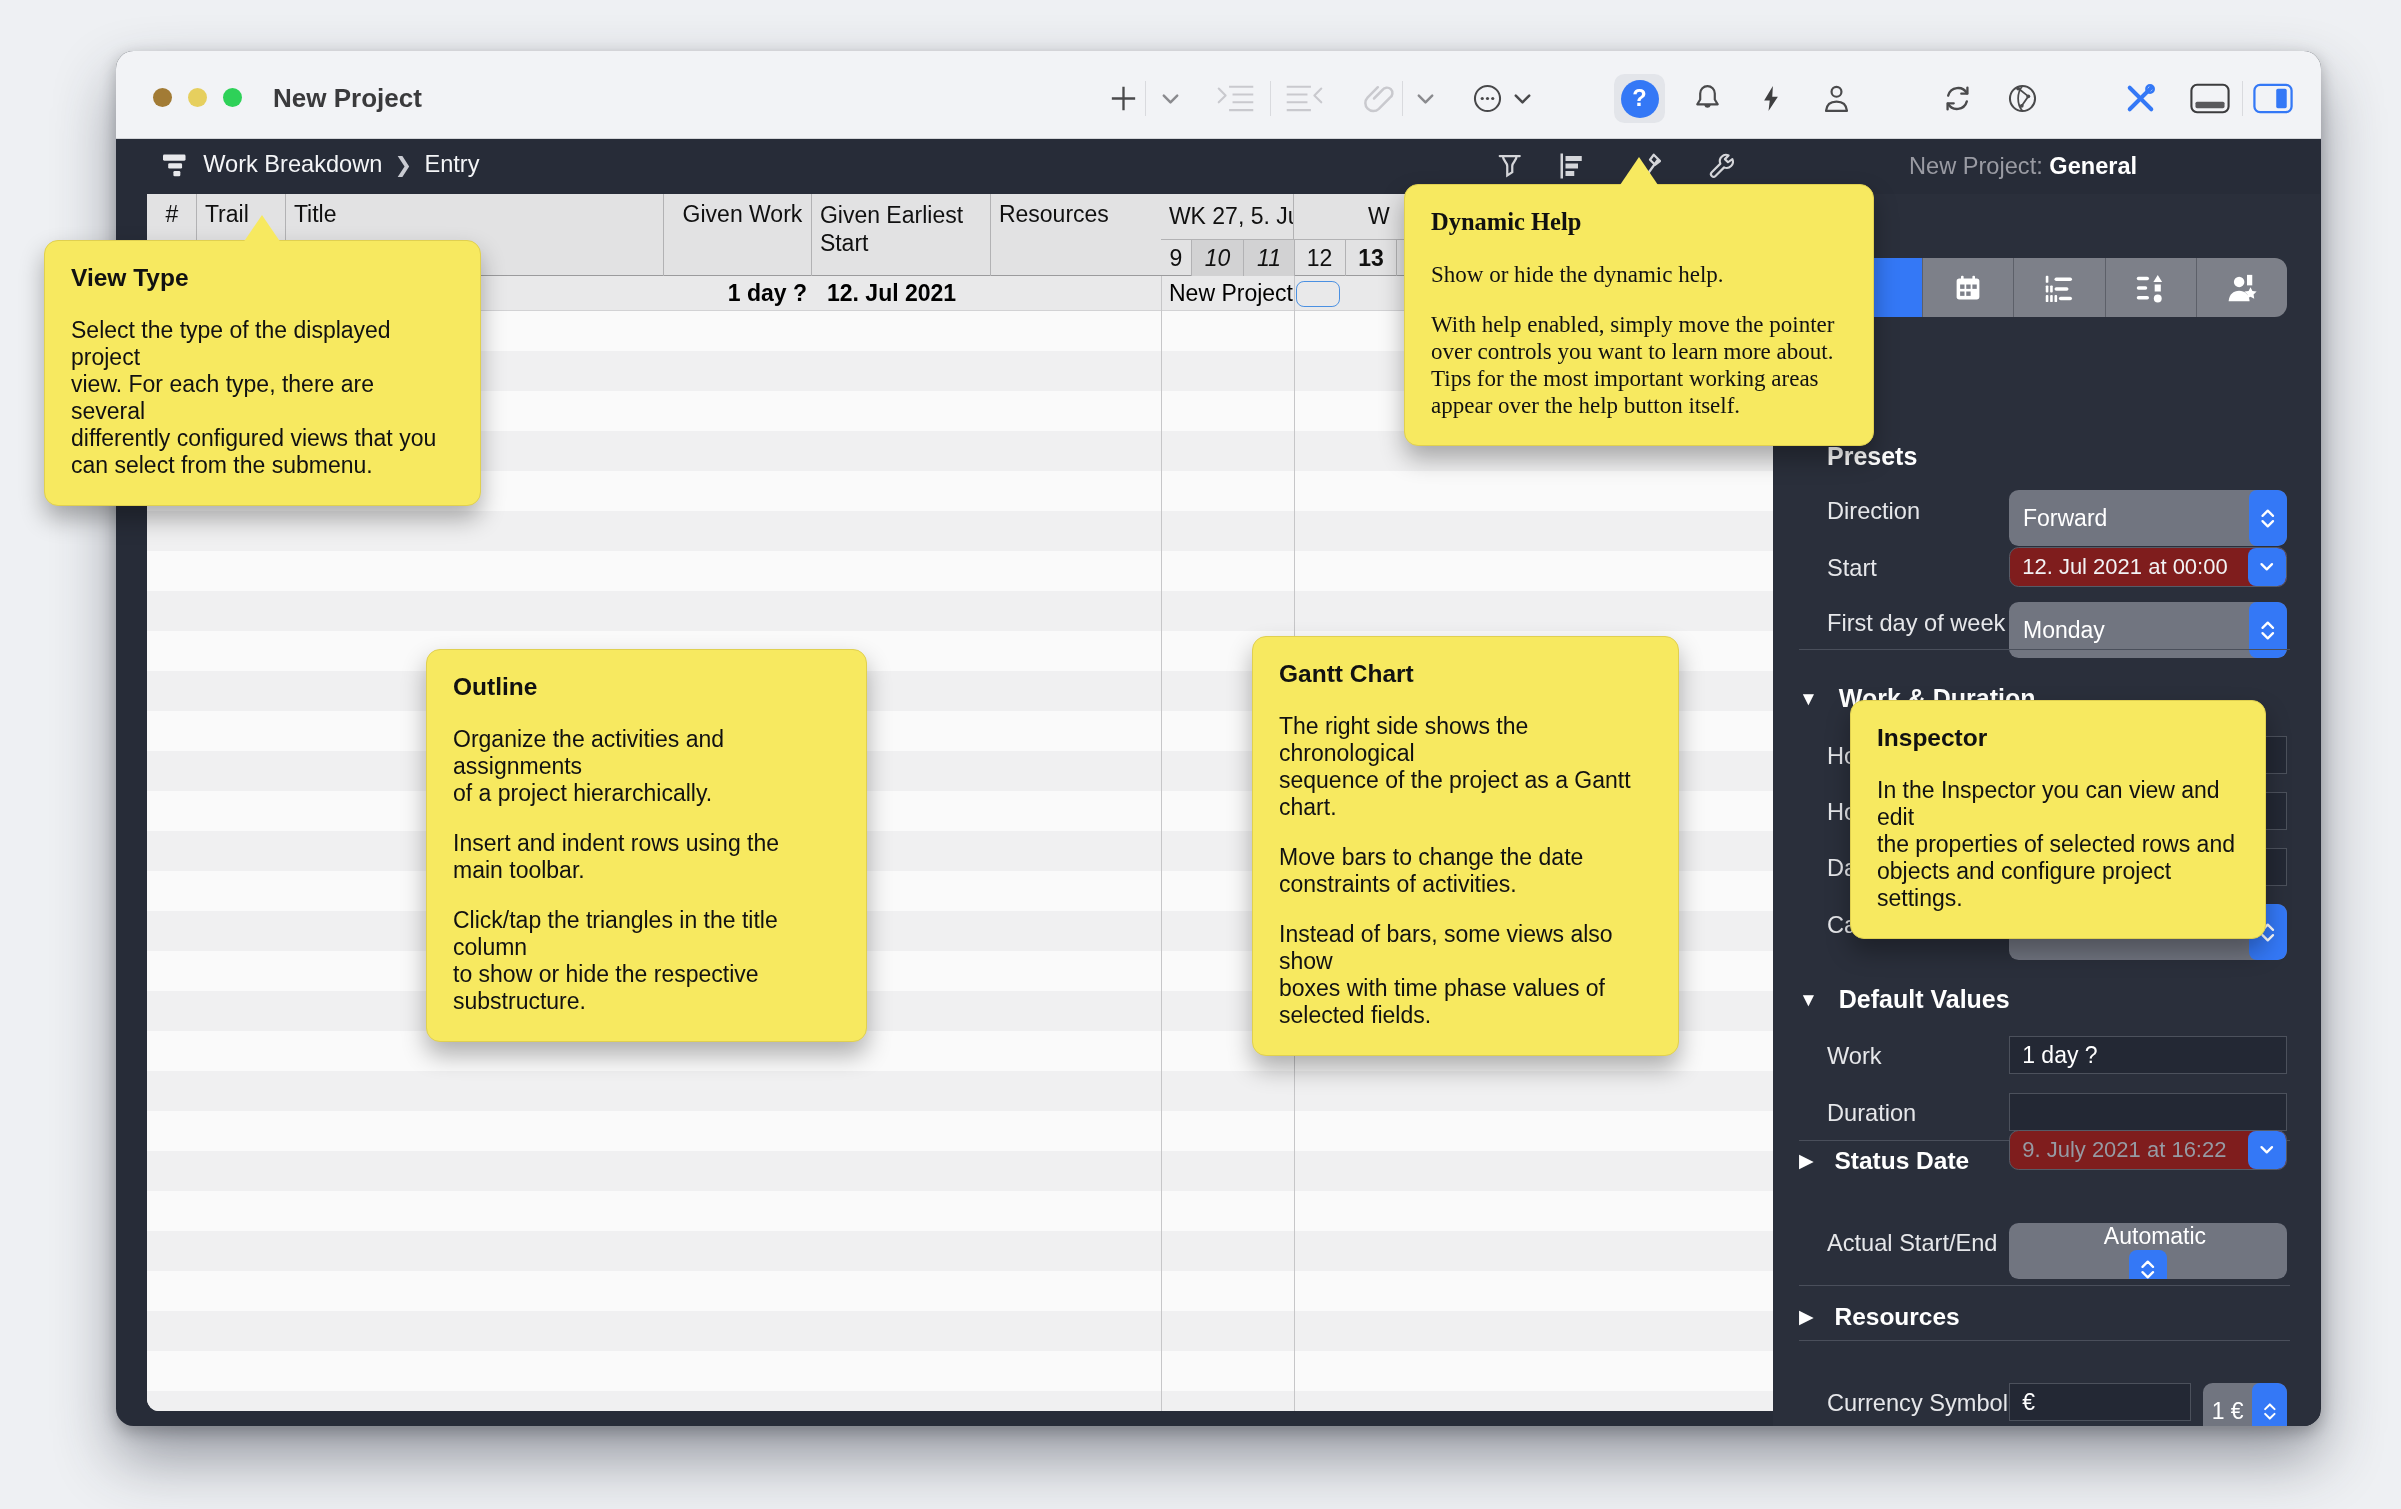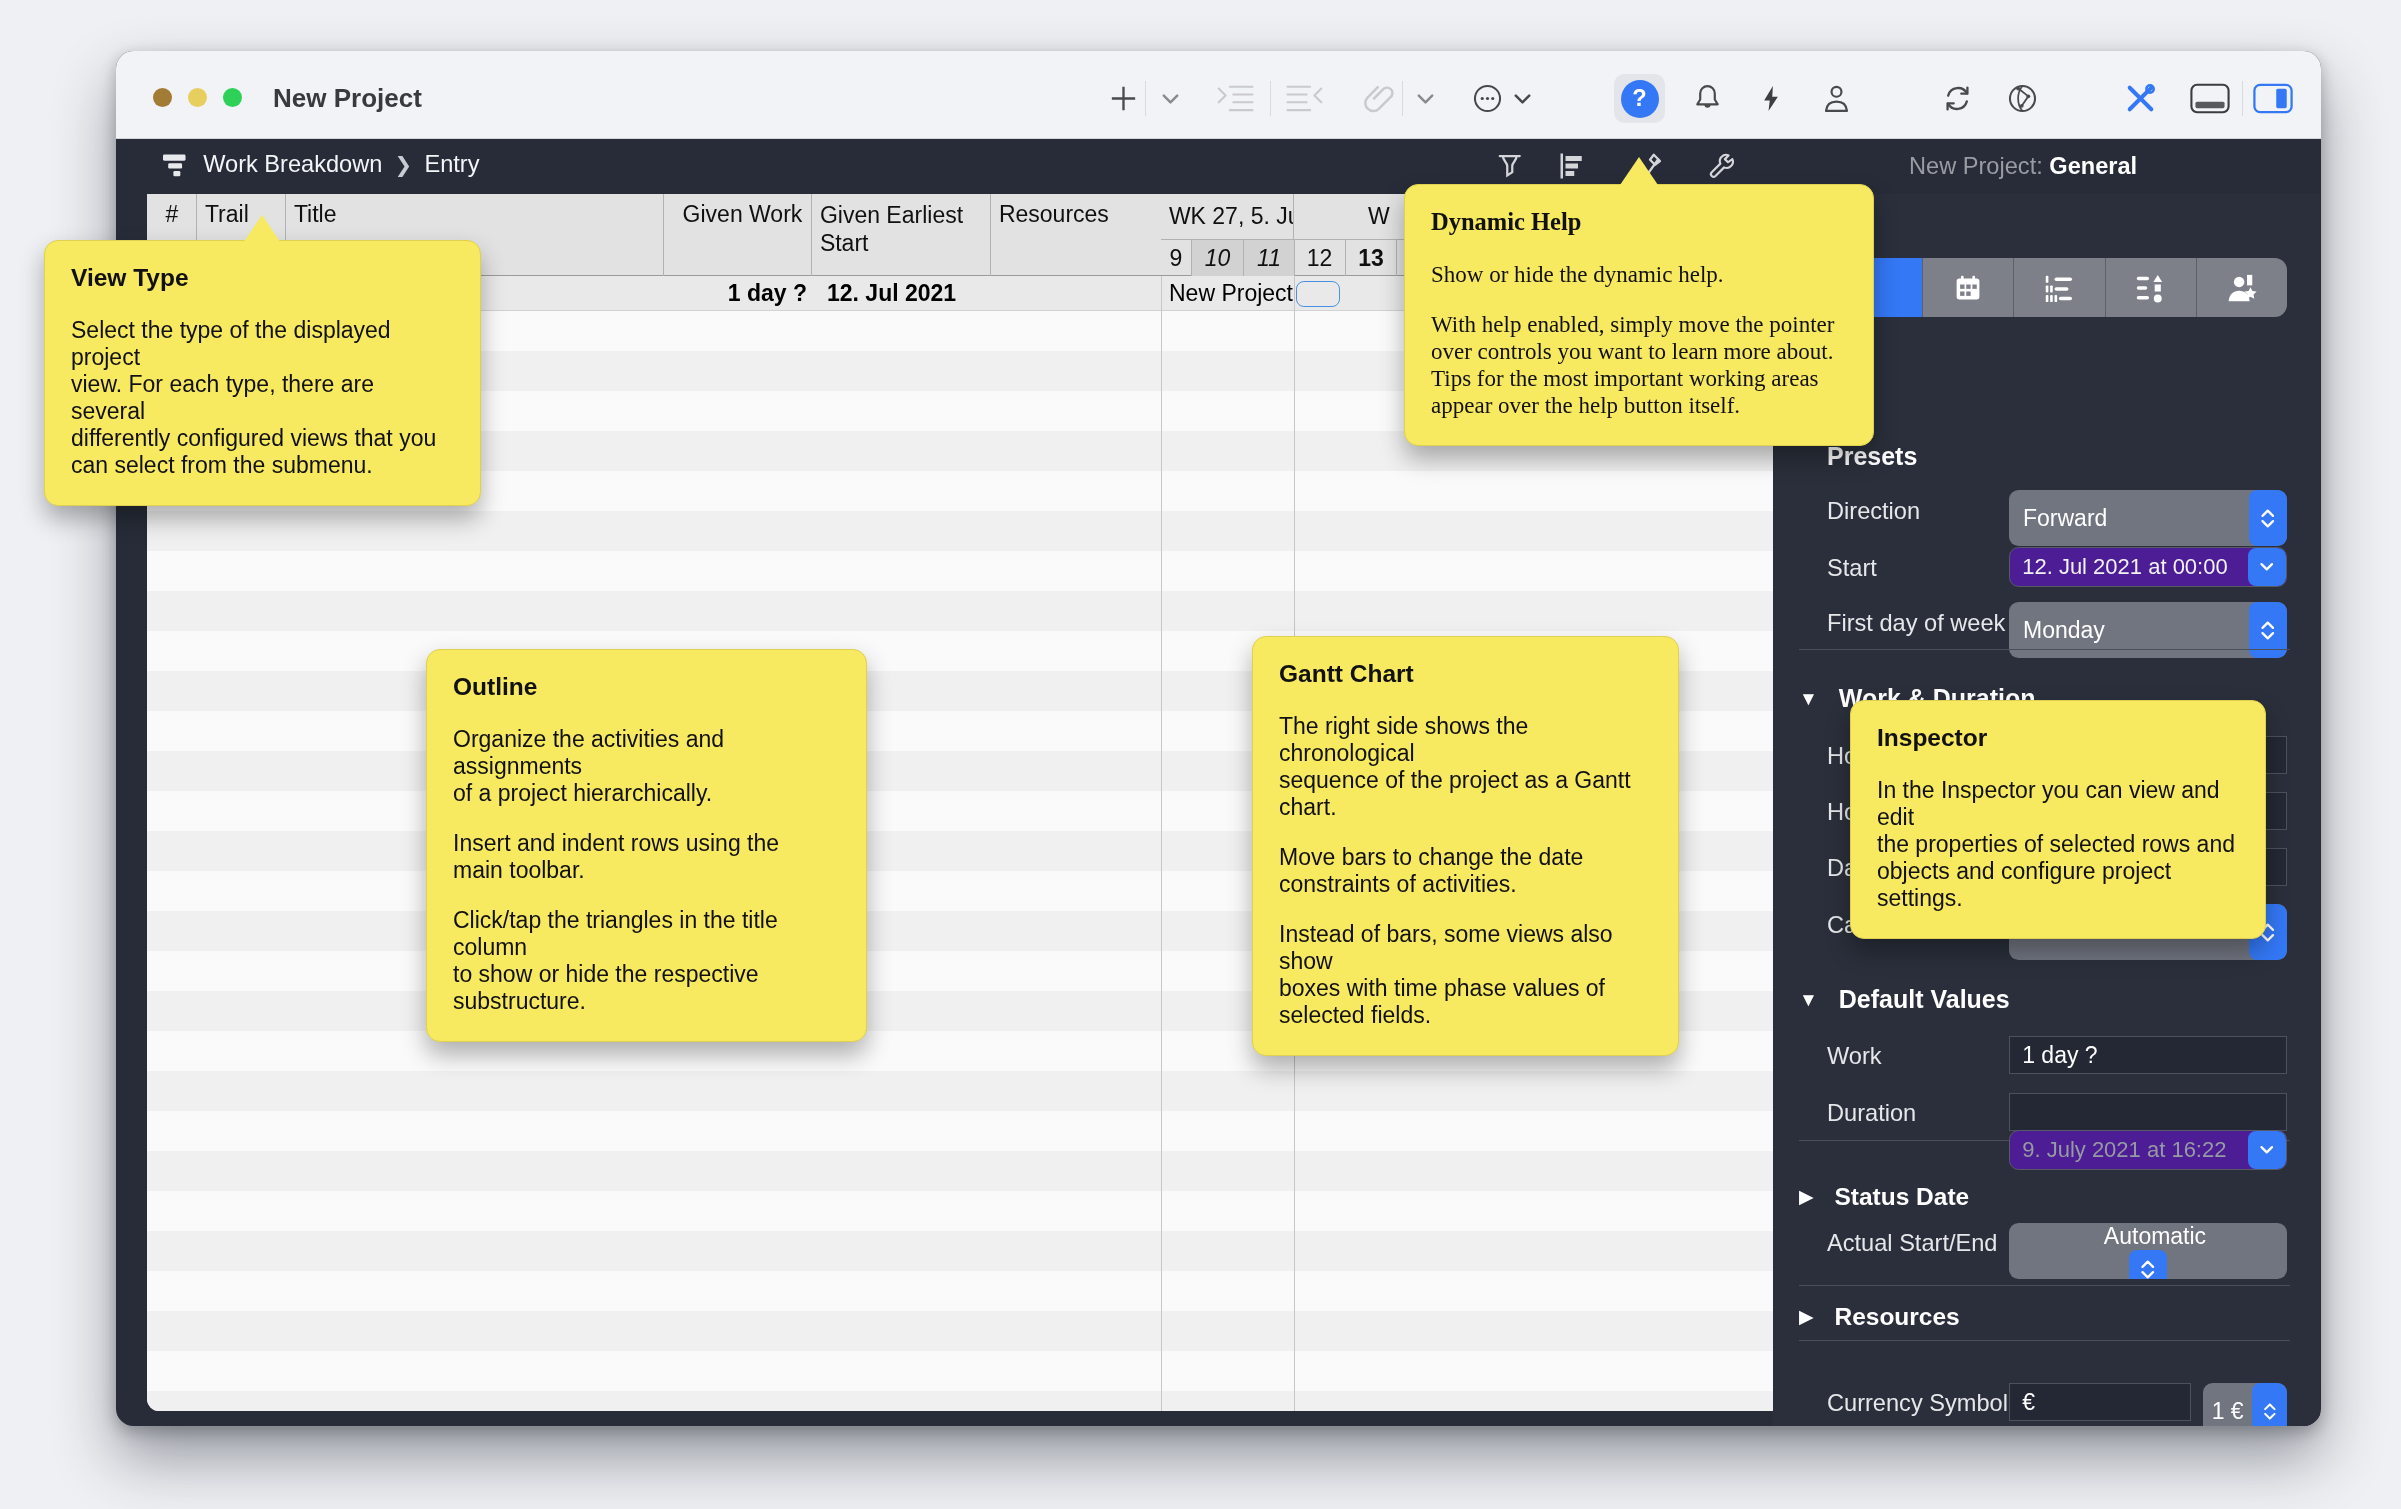--- a/index.html
+++ b/index.html
@@ -45,21 +45,21 @@
   .seg .s { flex:1; background:#7d8089; border-right:0.9px solid #5d6069; display:flex; align-items:center; justify-content:center; }
   .seg .s:last-child { border-right:none; }
   .seg .active { background:#3478f6; }
   .ins-h { position:absolute; left:54px; font-size:25px; font-weight:bold; color:#fff; }
   .ins-h .tri { font-size:19px; margin-right:14px; position:relative; top:-1.7px; }
   .ins-label { position:absolute; left:54px; font-size:23.6px; color:#e6e7ea; }
   .divider { position:absolute; left:26px; width:491px; height:0.9px; background:#42475333; border-top:0.9px solid #4a4f5b; }
   .popup { position:absolute; left:236px; width:278px; height:56px; background:#717580; border-radius:9.6px; color:#fff; font-size:23px; display:flex; align-items:center; overflow:hidden; }
   .popup .txt { padding-left:14px; flex:1; white-space:nowrap; }
   .cap { width:38px; height:100%; background:#3478f6; border-radius:7.9px; display:flex; flex-direction:column; align-items:center; justify-content:center; flex:0 0 38px; }
-  .datepopup { position:absolute; left:236px; width:278px; height:40px; background:#4c1d95; border:0.9px solid #565b66; border-radius:9.6px; color:#f2f2f4; font-size:22px; display:flex; align-items:center; overflow:hidden; }
+  .datepopup { position:absolute; left:236px; width:278px; height:40px; background:#7f1d1d; border:0.9px solid #565b66; border-radius:9.6px; color:#f2f2f4; font-size:22px; display:flex; align-items:center; overflow:hidden; }
   .datepopup .txt { padding-left:12.2px; flex:1; white-space:nowrap; }
   .datepopup.disabled .txt { color:#969aa3; }
   .field { position:absolute; left:236px; width:278px; height:38px; background:#232834; border:0.9px solid #4c515c; color:#fff; font-size:23px; display:flex; align-items:center; padding-left:12.2px; white-space:nowrap; }
 
   
   .tip { position:absolute; background:#f7e960; border:0.9px solid #e0d050; border-radius:14px; padding:23px 26px; color:#111; box-shadow:0 12.2px 24.5px rgba(0,0,0,.3); z-index:50; }
   .tip h3 { font-size:24.5px; font-weight:bold; margin-bottom:24.5px; }
   .tip p { font-size:23px; line-height:27px; white-space:pre-line; margin-bottom:23px; }
   .tip p:last-child { margin-bottom:3.5px; }
   .tip-arrow { position:absolute; width:0; height:0; border-left:19px solid transparent; border-right:19px solid transparent; border-bottom:28px solid #f7e960; z-index:51; }
@@ -419,21 +419,21 @@
         <span>1 day ?</span>
       </div>
 
     <div class="ins-label" style="top:906px;">Duration</div>
     <div class="field" style="top:899px;">
         <span></span>
       </div>
 
     <div class="divider" style="top:946px;"></div>
 
-    <div class="ins-h" style="top:989px;left:26px;font-size:24.5px;">
+    <div class="ins-h" style="top:953px;left:26px;font-size:24.5px;">
       <span class="tri">▶</span>
       <span>Status Date</span>
     </div>
     <div class="datepopup disabled" style="top:936px;">
       <span class="txt">9. July 2021 at 16:22</span>
       <span class="cap">
         <svg width="17.5" height="17.5" viewBox="0 0 20 20">
             <path d="M4 7l6 6 6-6" stroke="#fff" stroke-width="2.6" fill="none" stroke-linecap="round" stroke-linejoin="round"></path>
           </svg>
       </span>

